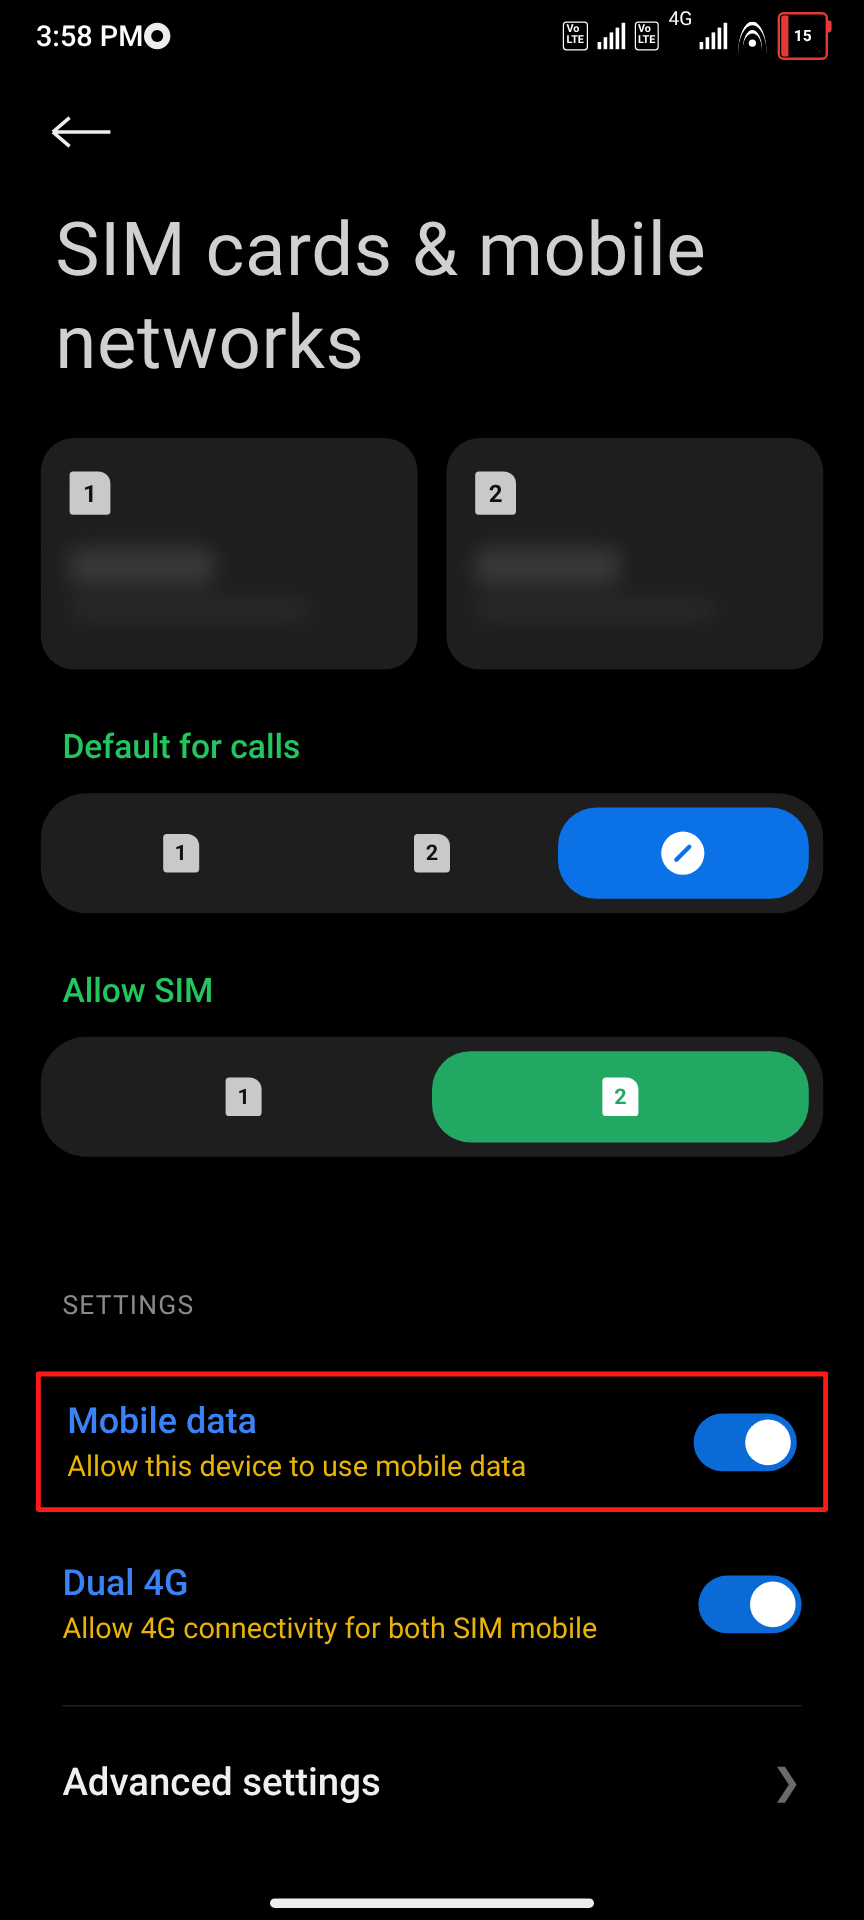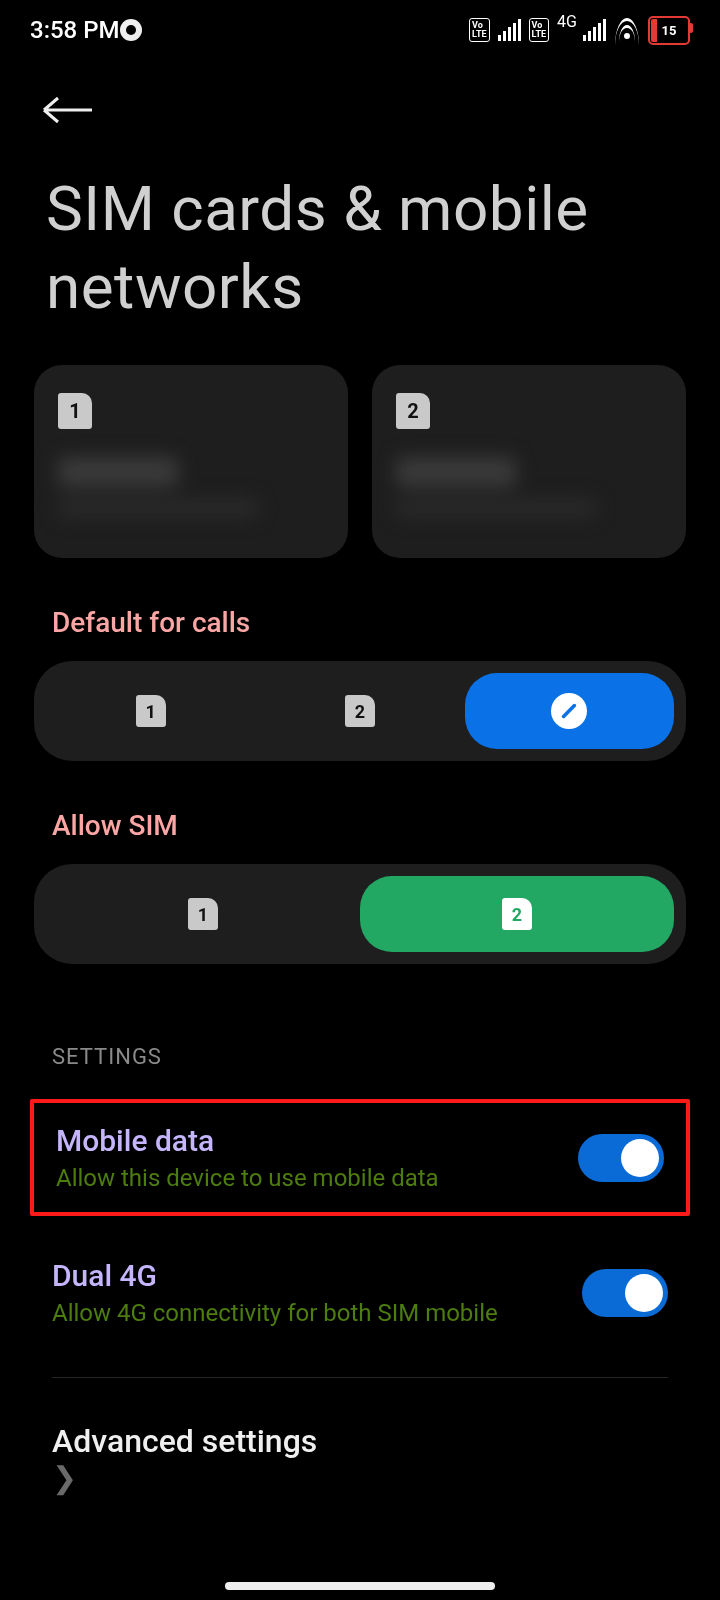--- a/index.html
+++ b/index.html
@@ -13,71 +13,71 @@
   .sb-right { display: flex; align-items: center; gap: 8px; justify-content: center; }
   .lte { font-size: 12px; font-weight: 700; border: 1.5px solid #fff; border-radius: 3px; padding: 0 2px; line-height: 14px; }
   .signal { display: inline-flex; align-items: flex-end; gap: 2px; height: 22px; }
   .signal i { width: 3px; background: #fff; display: block; }
   .signal i:nth-child(1){height:6px}.signal i:nth-child(2){height:10px}.signal i:nth-child(3){height:14px}.signal i:nth-child(4){height:18px}.signal i:nth-child(5){height:22px}
   .net-sup { font-size: 16px; font-weight: 400; line-height: 12px; margin-right: -2px; align-self: flex-start; }
   .wifi { width: 26px; height: 22px; position: relative; }
   .wifi::before { content:"";position:absolute;bottom:2px;left:50%;transform:translateX(-50%);width:6px;height:6px;background:#fff;border-radius:50%; }
   .wifi::after { content:"";position:absolute;bottom:-4px;left:50%;transform:translateX(-50%);width:24px;height:24px;border:3px solid #fff;border-bottom:none;border-left:none;border-right:none;border-radius:50% 50% 0 0 / 100% 100% 0 0; }
   .wifi-mid{position:absolute;bottom:0;left:50%;transform:translateX(-50%);width:16px;height:16px;border:3px solid #fff;border-bottom:none;border-left:none;border-right:none;border-radius:50% 50% 0 0 / 100% 100% 0 0;}
-  .batt { width: 42px; height: 29px; border: 2px solid #e53935; border-radius: 5px; position: relative; display: flex; align-items:center; justify-content:center; font-size: 13px; font-weight: 700; color:#fff;}
+  .batt { width: 42px; height: 40px; border: 2px solid #e53935; border-radius: 5px; position: relative; display: flex; align-items:center; justify-content:center; font-size: 13px; font-weight: 700; color:#fff;}
   .batt::after { content:"";position:absolute;right:-5px;top:5px;width:3px;height:10px;background:#e53935;border-radius:0 2px 2px 0; }
   .batt .fill{position:absolute;left:1px;top:1px;bottom:1px;width:15%;background:#e53935;border-radius:2px 0 0 2px;}
   .batt span{position:relative;z-index:1;}
 
   
   .back { margin: 30px 0 0 40px; width: 58px; height: 40px; display:flex;align-items:center; }
   .back svg { stroke: #eee; stroke-width: 3; fill: none; }
 
   .title { font-size: 62px; font-weight: 400; color: #d0d0d0; line-height: 1.25; padding: 40px 46px 40px; letter-spacing: 0.5px; }
 
   
   .simrow { display: flex; gap: 24px; padding: 0 34px; }
   .simcard { flex: 1; background: #1e1e1e; border-radius: 28px; padding: 28px 24px 30px; height: 193px; }
   .simbadge { width: 34px; height: 36px; background: #c9c9c9; color: #111; font-weight: 700; font-size: 20px; display:flex;align-items:center;justify-content:center; border-radius: 3px 10px 3px 3px; }
   .simblur { margin-top: 28px; filter: blur(9px); }
   .simblur .l1 { width: 120px; height: 30px; background: #3a3a3a; border-radius: 6px; margin-bottom: 12px;}
   .simblur .l2 { width: 200px; height: 18px; background: #2a2a2a; border-radius: 4px;}
 
   
-  .seclabel { font-size: 28px; font-weight: 500; color: #fca5a5; padding: 48px 52px 22px; }
+  .seclabel { font-size: 28px; font-weight: 500; color: #22c55e; padding: 48px 52px 22px; }
 
   
   .segwrap { margin: 0 34px; background: #1e1e1e; border-radius: 38px; display: flex; align-items: center; padding: 12px; gap: 0; height: 100px;}
   .seg { flex: 1; height: 76px; border-radius: 32px; display: flex; align-items: center; justify-content: center; }
   .seg.active-blue { background: #0a72e6; }
   .seg.active-green { background: #23a864; }
   .seg .simbadge { width: 30px; height: 32px; font-size: 18px; }
   .seg.active-green .simbadge { background:#fff; color:#23a864;}
   .seg .editcircle { width: 36px; height: 36px; background: #fff; border-radius: 50%; display:flex;align-items:center;justify-content:center;}
   .seg .editcircle svg { width: 18px; height: 18px; }
 
   .segwrap.two .seg { flex:1; }
 
   
-  .settings-hdr { color: #8a8a8a; font-size: 22px; letter-spacing: 1px; padding: 80px 52px 30px; }
+  .settings-hdr { color: #8a8a8a; font-size: 22px; letter-spacing: 1px; padding: 80px 52px 42px; margin-top: 32px; }
 
   
   .row { display: flex; align-items: center; justify-content: space-between; padding: 20px 52px; min-height: 92px; }
   .row .txt { display: flex; flex-direction: column; gap: 6px; }
-  .row .t1 { font-size: 30px; font-weight: 500; color: #c4b5fd; }
-  .row .t2 { font-size: 24px; color: #4d7c0f; }
+  .row .t1 { font-size: 30px; font-weight: 500; color: #3b82f6; }
+  .row .t2 { font-size: 24px; color: #eab308; }
   .toggle { width: 86px; height: 48px; border-radius: 24px; background: #0a6bd6; position: relative; }
   .toggle::after { content:""; position:absolute; right:5px; top:5px; width:38px; height:38px; background:#fff; border-radius:50%; }
 
   .highlight { border: 4px solid #ff1a1a; margin: 0 30px; border-radius: 2px; }
   .highlight .row { padding: 20px 22px; }
 
   .divider { height: 1px; background: #262626; margin: 30px 52px 0; }
 
-  .adv { display:flex; align-items:flex-start; justify-content:space-between; padding: 44px 52px 0; flex-direction: column; }
+  .adv { display:flex; align-items:center; justify-content:space-between; padding: 44px 52px 0; }
   .adv .t1 { font-size: 32px; font-weight: 500; color: #efefef; }
   .chev { color: #6a6a6a; font-size: 30px; }
 
   .homebar { position: absolute; bottom: 10px; left: 50%; transform: translateX(-50%); width: 270px; height: 8px; background: #eee; border-radius: 4px; }
 </style>
 </head>
 <body>
 
 <div class="statusbar">
   <div class="sb-left">

